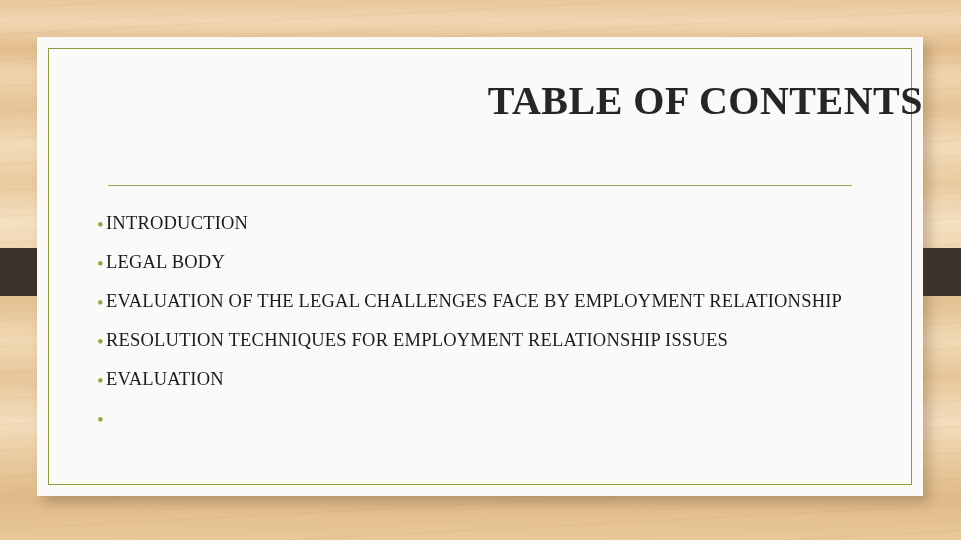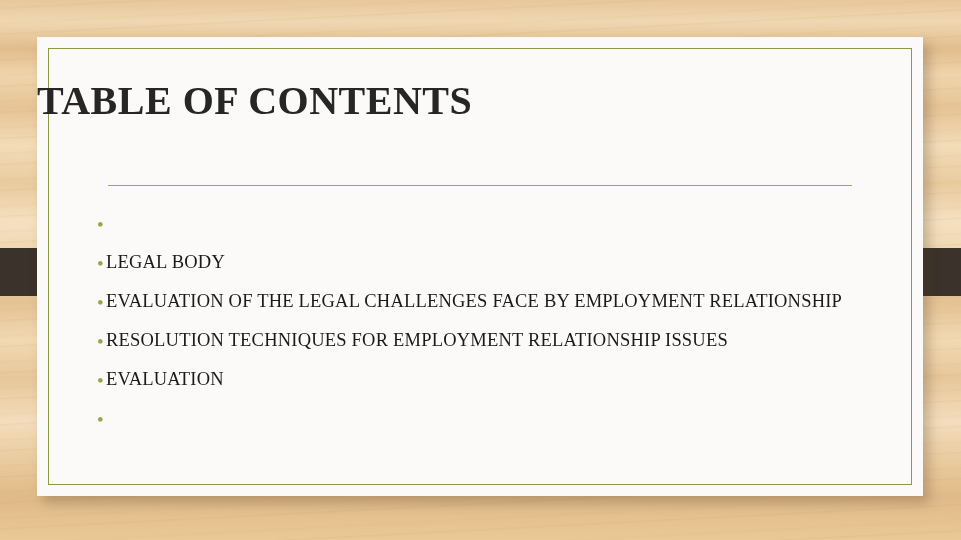--- a/index.html
+++ b/index.html
@@ -83,21 +83,21 @@
     border: 1.5px solid #8b9b3f;
     pointer-events: none;
   }
 
   
   .title {
     position: absolute;
     left: 0;
     top: 40px;
     width: 886px;
-    text-align: left;
+    text-align: right;
     font-size: 40px;
     font-weight: bold;
     letter-spacing: 0.5px;
     color: #262626;
     font-family: "Liberation Serif", serif;
   }
 
   
   .rule {
     position: absolute;
@@ -150,20 +150,21 @@
     <div class="card-border"></div>
 
     <div class="title">TABLE OF CONTENTS</div>
 
     <div class="rule"></div>
 
     <div class="list">
 
       <div class="list-item">
         <span class="bullet">•</span>
+        <span class="item-text">INTRODUCTION</span>
       </div>
 
       <div class="list-item">
         <span class="bullet">•</span>
         <span class="item-text">LEGAL BODY</span>
       </div>
 
       <div class="list-item">
         <span class="bullet">•</span>
         <span class="item-text">EVALUATION OF THE LEGAL CHALLENGES FACE BY EMPLOYMENT RELATIONSHIP</span>

